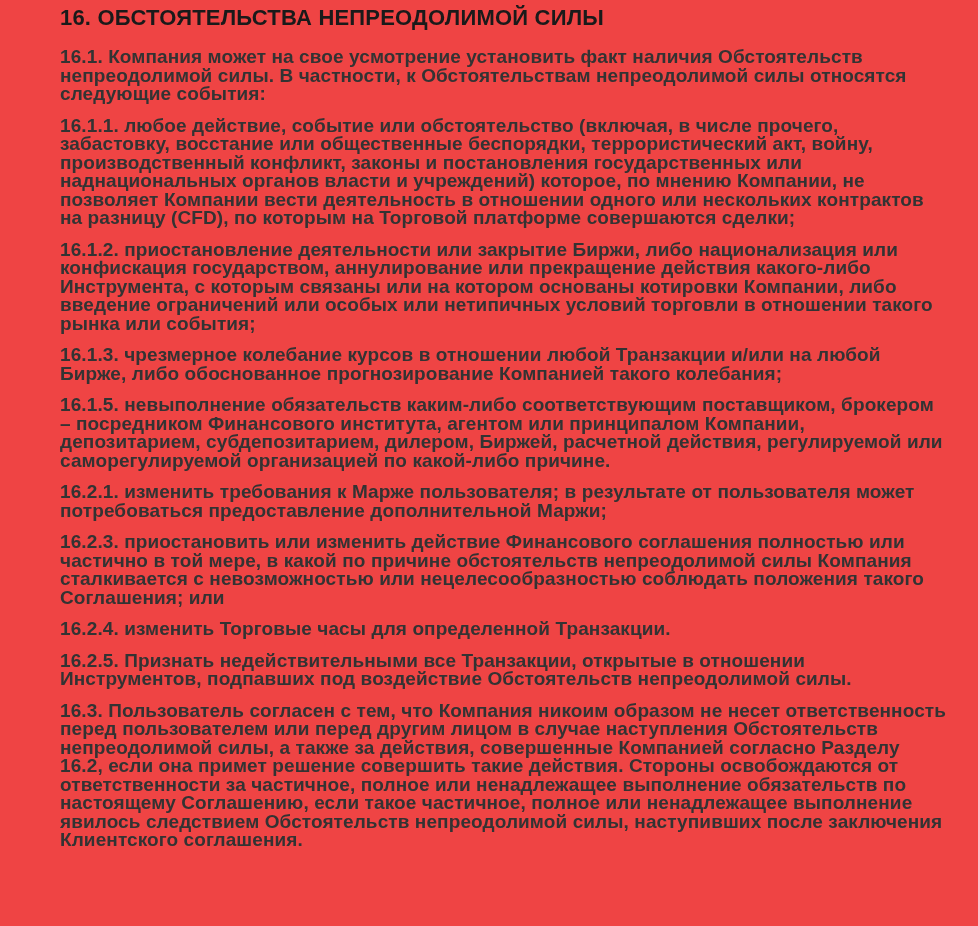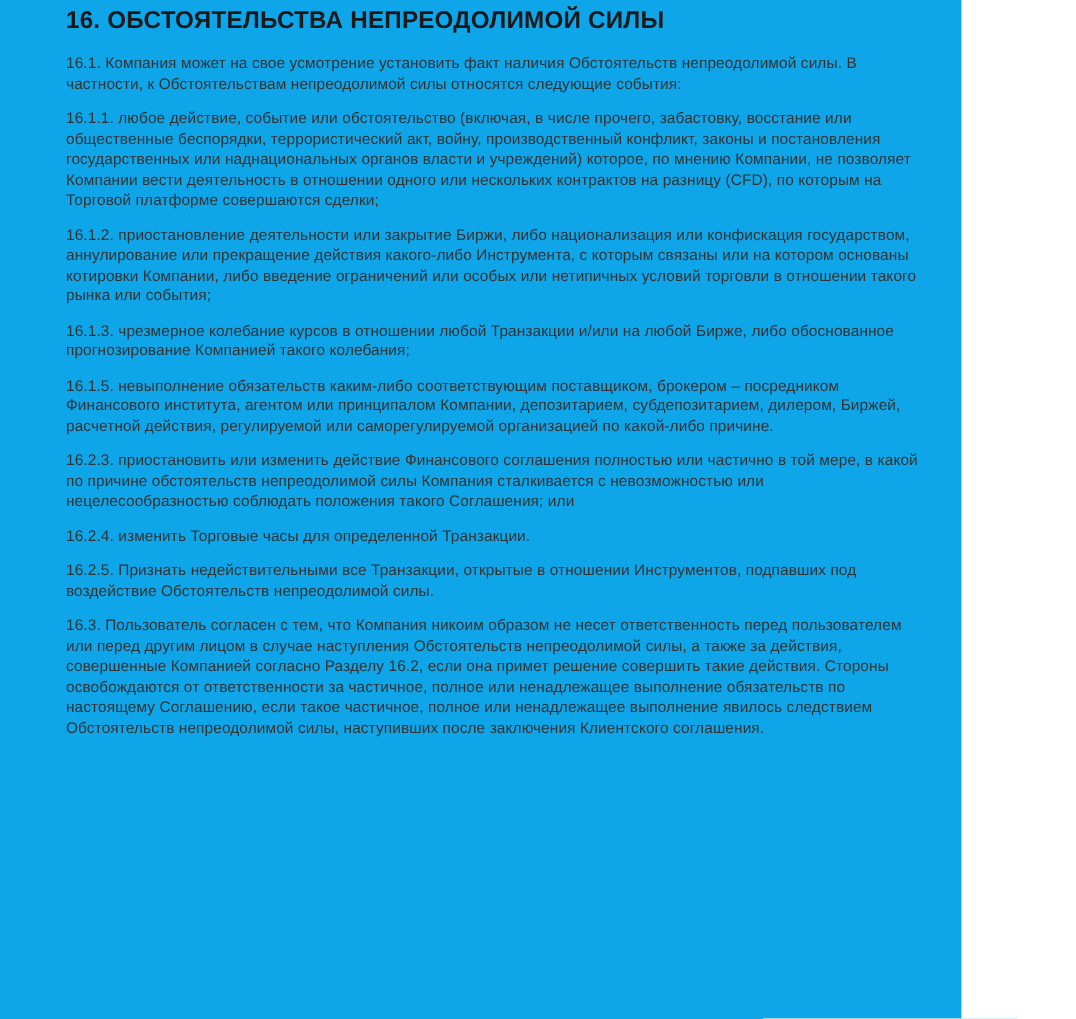--- a/index.html
+++ b/index.html
@@ -1,52 +1,54 @@
 <!DOCTYPE html>
 <html lang="ru"><head>
 <meta charset="utf-8">
 <style>
   html, body {
     margin: 0;
     padding: 0;
     background: #ffffff;
   }
   .page {
-    width: 874px;
+    width: 978px;
     height: 926px;
     overflow: hidden;
-    background: #0ea5e9;
+    background: #ef4444;
     box-sizing: border-box;
     padding: 5px 32px 10px 60px;
     font-family: "Liberation Sans", "DejaVu Sans", sans-serif;
   }
   .doc-title {
     font-size: 22px;
     line-height: 26px;
     font-weight: bold;
     color: #1a1a1a;
     margin: 0 0 17px 0;
     letter-spacing: 0.2px;
   }
   .clause {
-    font-size: 14px;
+    font-size: 19px;
     line-height: 18.5px;
     color: #333333;
     margin: 13px 0;
     letter-spacing: 0.1px;
+    font-weight: bold;
   }
 </style>
 </head>
 <body>
 
 <div class="page">
   <h1 class="doc-title">16. ОБСТОЯТЕЛЬСТВА НЕПРЕОДОЛИМОЙ СИЛЫ</h1>
 
   <p class="clause">16.1. Компания может на свое усмотрение установить факт наличия Обстоятельств непреодолимой силы. В частности, к Обстоятельствам непреодолимой силы относятся следующие события:</p>
   <p class="clause">16.1.1. любое действие, событие или обстоятельство (включая, в числе прочего, забастовку, восстание или общественные беспорядки, террористический акт, войну, производственный конфликт, законы и постановления государственных или наднациональных органов власти и учреждений) которое, по мнению Компании, не позволяет Компании вести деятельность в отношении одного или нескольких контрактов на разницу (CFD), по которым на Торговой платформе совершаются сделки;</p>
   <p class="clause">16.1.2. приостановление деятельности или закрытие Биржи, либо национализация или конфискация государством, аннулирование или прекращение действия какого-либо Инструмента, с которым связаны или на котором основаны котировки Компании, либо введение ограничений или особых или нетипичных условий торговли в отношении такого рынка или события;</p>
   <p class="clause">16.1.3. чрезмерное колебание курсов в отношении любой Транзакции и/или на любой Бирже, либо обоснованное прогнозирование Компанией такого колебания;</p>
   <p class="clause">16.1.5. невыполнение обязательств каким-либо соответствующим поставщиком, брокером – посредником Финансового института, агентом или принципалом Компании, депозитарием, субдепозитарием, дилером, Биржей, расчетной действия, регулируемой или саморегулируемой организацией по какой-либо причине.</p>
+  <p class="clause">16.2.1. изменить требования к Марже пользователя; в результате от пользователя может потребоваться предоставление дополнительной Маржи;</p>
   <p class="clause">16.2.3. приостановить или изменить действие Финансового соглашения полностью или частично в той мере, в какой по причине обстоятельств непреодолимой силы Компания сталкивается с невозможностью или нецелесообразностью соблюдать положения такого Соглашения; или</p>
   <p class="clause">16.2.4. изменить Торговые часы для определенной Транзакции.</p>
   <p class="clause">16.2.5. Признать недействительными все Транзакции, открытые в отношении Инструментов, подпавших под воздействие Обстоятельств непреодолимой силы.</p>
   <p class="clause">16.3. Пользователь согласен с тем, что Компания никоим образом не несет ответственность перед пользователем или перед другим лицом в случае наступления Обстоятельств непреодолимой силы, а также за действия, совершенные Компанией согласно Разделу 16.2, если она примет решение совершить такие действия. Стороны освобождаются от ответственности за частичное, полное или ненадлежащее выполнение обязательств по настоящему Соглашению, если такое частичное, полное или ненадлежащее выполнение явилось следствием Обстоятельств непреодолимой силы, наступивших после заключения Клиентского соглашения.</p>
 </div>
 
 </body></html>

